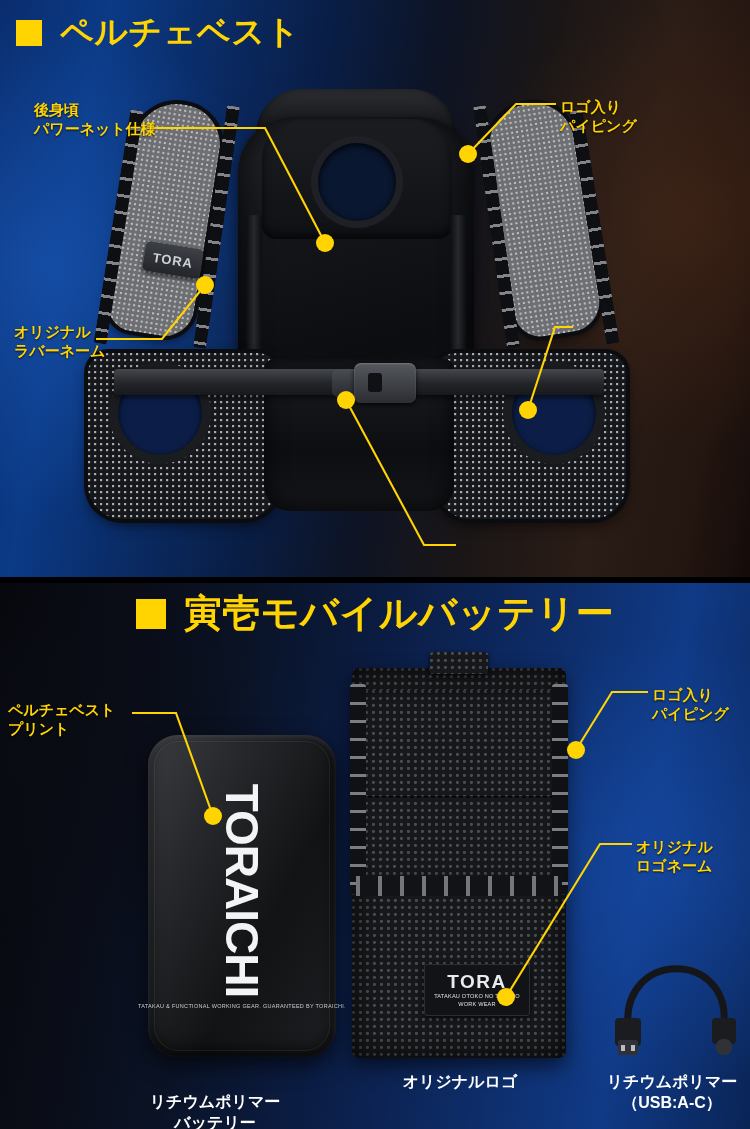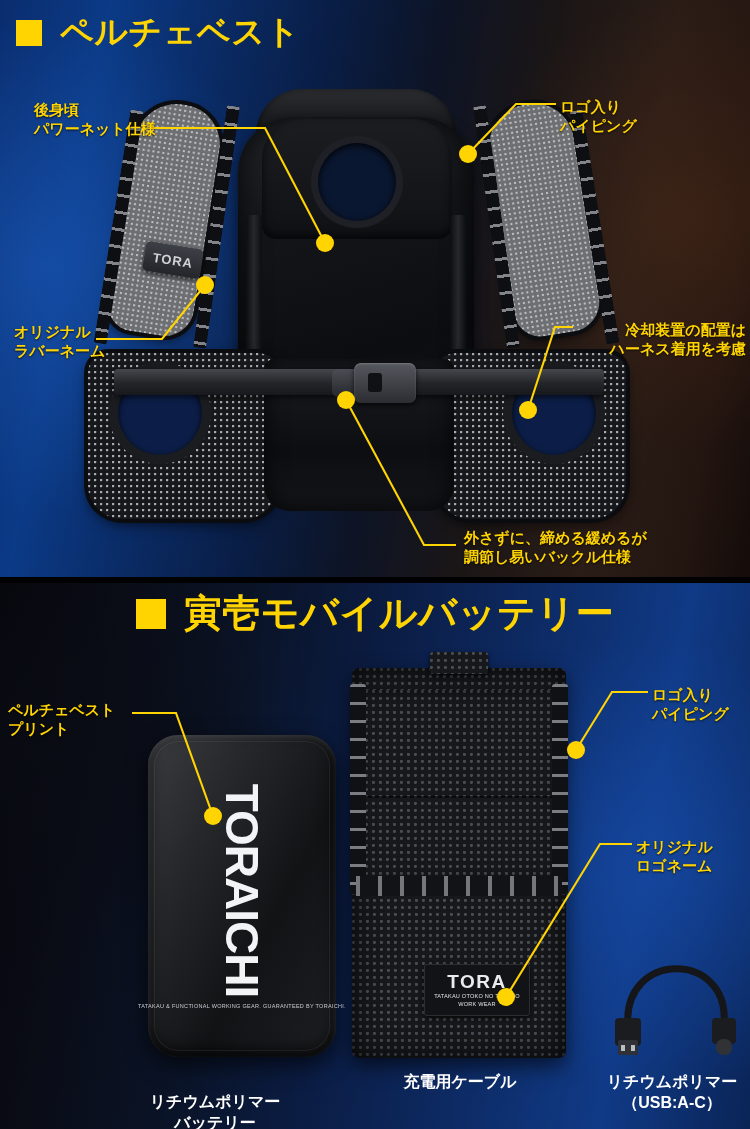--- a/index.html
+++ b/index.html
@@ -187,24 +187,20 @@
     <span class="sq"></span>
     <span>ペルチェベスト</span>
   </div>
 
   <div class="callout" style="left:14px; top:100px;margin-left:20px;">後身頃
 パワーネット仕様</div>
   <div class="callout" style="left:560px; top:97px;">ロゴ入り
 パイピング</div>
   <div class="callout" style="left:14px; top:322px;">オリジナル
 ラバーネーム</div>
-  <div class="callout r" style="left:424px; top:320px; width:322px;">冷却装置の配置は
-ハーネス着用を考慮</div>
-  <div class="callout" style="left:464px; top:528px;">外さずに、締める緩めるが
-調節し易いバックル仕様</div>
 </div>
 
 <div id="divider"></div>
 
 <div class="panel" id="panel-batt">
   <div class="glow"></div>
 </div>
 
 <div class="heading" id="heading-batt">
   <span class="sq"></span>
@@ -276,15 +272,15 @@
 
 <div class="callout" style="left:8px; top:700px;">ペルチェベスト
 プリント</div>
 <div class="callout" style="left:652px; top:685px;">ロゴ入り
 パイピング</div>
 <div class="callout" style="left:636px; top:837px;">オリジナル
 ロゴネーム</div>
 
 <div class="caption" style="left:120px; top:1072px; width:190px;margin-top:20px;">リチウムポリマー
 バッテリー</div>
-<div class="caption" style="left:362px; top:1072px; width:196px;">充電用ケーブル</div>
+<div class="caption" style="left:362px; top:1072px; width:196px;">オリジナルロゴ</div>
 <div class="caption" style="left:596px; top:1072px; width:152px;">リチウムポリマー
 （USB:A-C）</div>
 
 </body></html>

